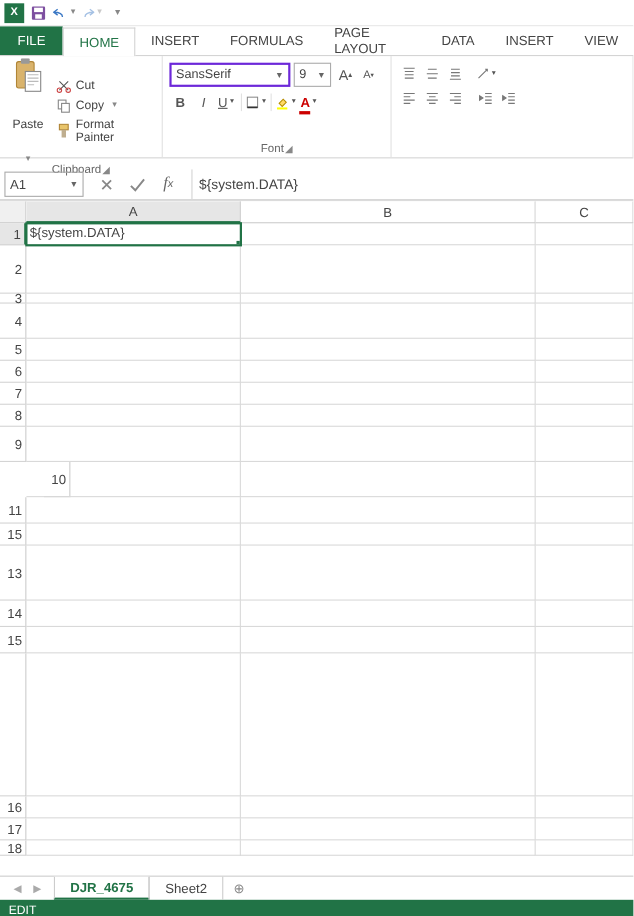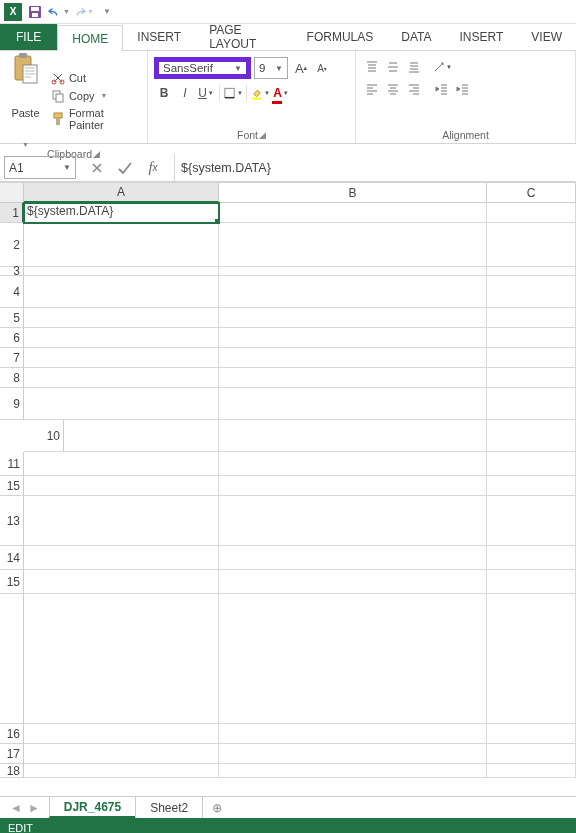--- a/index.html
+++ b/index.html
@@ -27,21 +27,21 @@
 
 .paste-big { width: 40px; display: flex; flex-direction: column; align-items: center; justify-content: center; cursor: pointer; gap: 22px; }
 .paste-big .icon { width: 28px; height: 32px; }
 .paste-big .lbl { font-size: 11px; color: #444; }
 .clip-right { display: flex; flex-direction: column; gap: 2px; padding-left: 4px; justify-content: center; }
 .small-btn { display: flex; align-items: center; gap: 4px; font-size: 11px; color: #444; cursor: pointer; padding: 1px 2px; }
 .small-btn svg { flex-shrink: 0; }
 
 
 .font-row1 { display: flex; gap: 3px; align-items: center; margin-bottom: 4px; }
-.font-name { width: 97px; height: 22px; border: 5px solid #6d28d9; display: flex; align-items: center; padding: 0 4px; font-size: 11.5px; background: #fff; }
+.font-name { width: 110px; height: 22px; border: 2px solid #6d28d9; display: flex; align-items: center; padding: 0 4px; font-size: 11.5px; background: #fff; }
 .font-name .dd { margin-left: auto; font-size: 8px; color: #666; }
 .font-size { width: 34px; height: 22px; border: 1px solid #ababab; display: flex; align-items: center; padding: 0 4px; font-size: 11.5px; }
 .font-size .dd { margin-left: auto; font-size: 8px; color: #666; }
 .grow-shrink { display: flex; gap: 1px; }
 .sq { width: 20px; height: 20px; display: flex; align-items: center; justify-content: center; cursor: pointer; color: #555; }
 .font-row2 { display: flex; gap: 1px; align-items: center; }
 .font-row2 .sep { width: 1px; height: 16px; background: #e1e1e1; margin: 0 2px; }
 
 
 .align-rows { display: flex; flex-direction: column; gap: 2px; }
@@ -105,22 +105,22 @@
       </svg>
     <span style="font-size:7px;color:#888;margin-left:1px">▼</span>
   </div>
   <div class="qa-btn" style="font-size:8px;color:#888">▼</div>
 </div>
 
 <div class="tabstrip">
   <div class="tab file">FILE</div>
   <div class="tab active">HOME</div>
   <div class="tab">INSERT</div>
+  <div class="tab">FORMULAS</div>
   <div class="tab">PAGE LAYOUT</div>
-  <div class="tab">FORMULAS</div>
   <div class="tab">DATA</div>
   <div class="tab">INSERT</div>
   <div class="tab">VIEW</div>
 </div>
 
 <div class="ribbon">
 
   <div class="group" style="width:148px">
     <div class="group-body">
       <div class="paste-big">
@@ -271,23 +271,20 @@
               </svg>
             </div>
           <div class="sq">
               <svg width="14" height="14" viewBox="0 0 14 14">
                 <path d="M6 3h6M6 6h6M6 9h6M6 12h6M1 5l3 2-3 2z" stroke="#777" fill="#777"></path>
               </svg>
             </div>
         </div>
       </div>
     </div>
-    <div class="group-label">
-        <span>Alignment</span>
-      </div>
   </div>
 </div>
 
 <div class="fx-bar">
   <div class="name-box">
     <span>A1</span>
     <span class="dd">▼</span>
   </div>
   <div class="fx-btns">
     <div class="fx-b">

